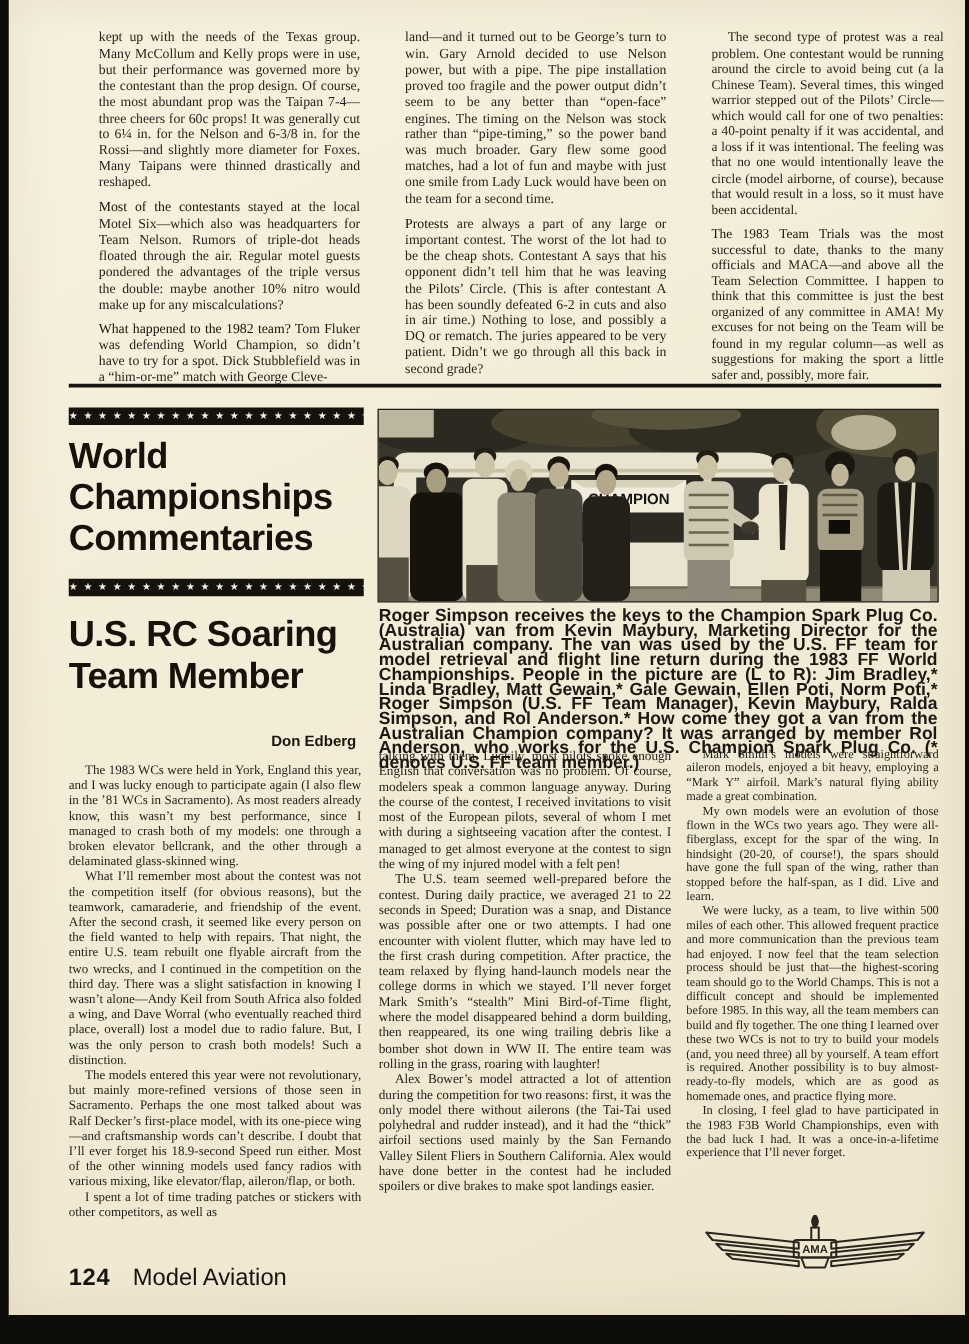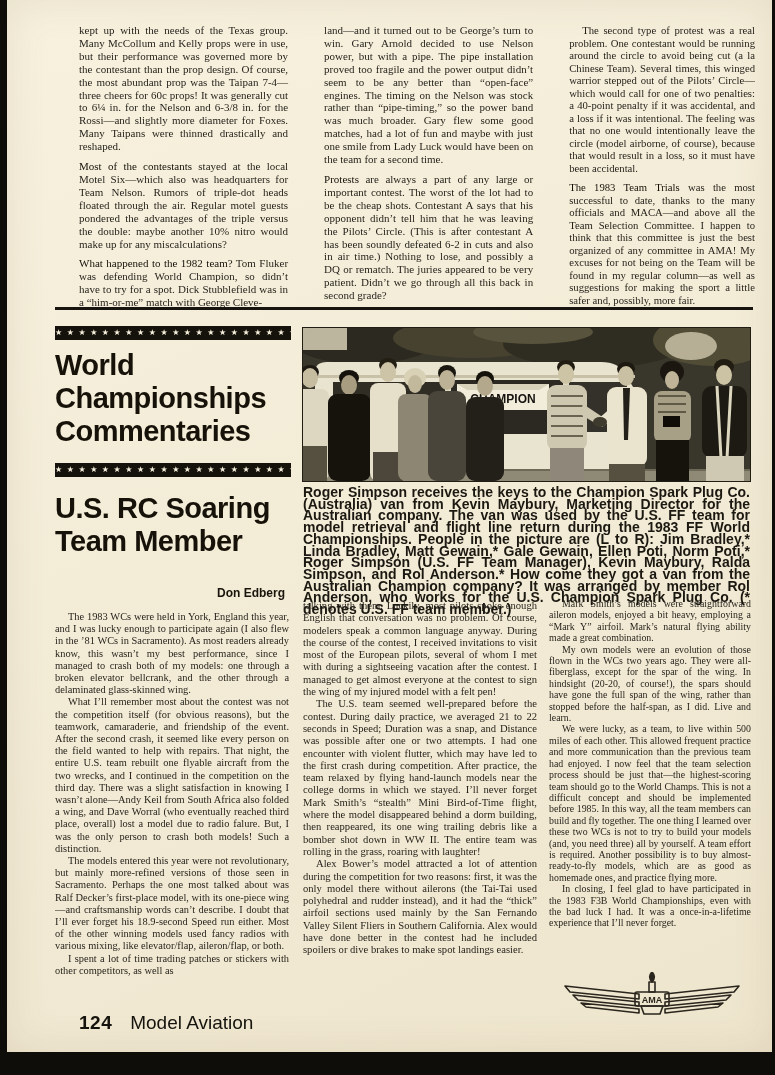--- a/index.html
+++ b/index.html
@@ -78,21 +78,21 @@
     position:absolute;left:542px;top:598px;width:202px;height:370px;overflow:hidden;
     text-align:justify;color:#221f19;font-size:9.9px;line-height:11.4px;
   }
   
   .ama{position:absolute;left:552px;top:972px;width:186px;height:60px;}
   
   .footer{
     position:absolute;left:48px;top:1012px;
     font-family:"Liberation Sans", sans-serif;font-size:19px;color:#15130d;
   }
-  .footer .pnum{font-weight:bold;margin-right:18px;letter-spacing:0.5px;margin-left:24px;}
+  .footer .pnum{font-weight:bold;margin-right:18px;letter-spacing:0.5px;}
 </style>
 </head>
 <body>
 
 <div class="page">
 
   <div class="top-cols">
     <div class="tcol tcol-1">
       <p><span>kept up with the needs of the Texas group. Many McCollum and Kelly props were in use, but their performance was governed more by the contestant than the prop design. Of course, the most abundant prop was the Taipan 7-4—three cheers for 60c props! It was generally cut to 6¼ in. for the Nelson and 6-3/8 in. for the Rossi—and slightly more diameter for Foxes. Many Taipans were thinned drastically and reshaped.</span></p>
       <p class="p-lead"><span class="lead">Most of the contestants</span><span> stayed at the local Motel Six—which also was headquarters for Team Nelson. Rumors of triple-dot heads floated through the air. Regular motel guests pondered the advantages of the triple versus the double: maybe another 10% nitro would make up for any miscalculations?</span></p>

